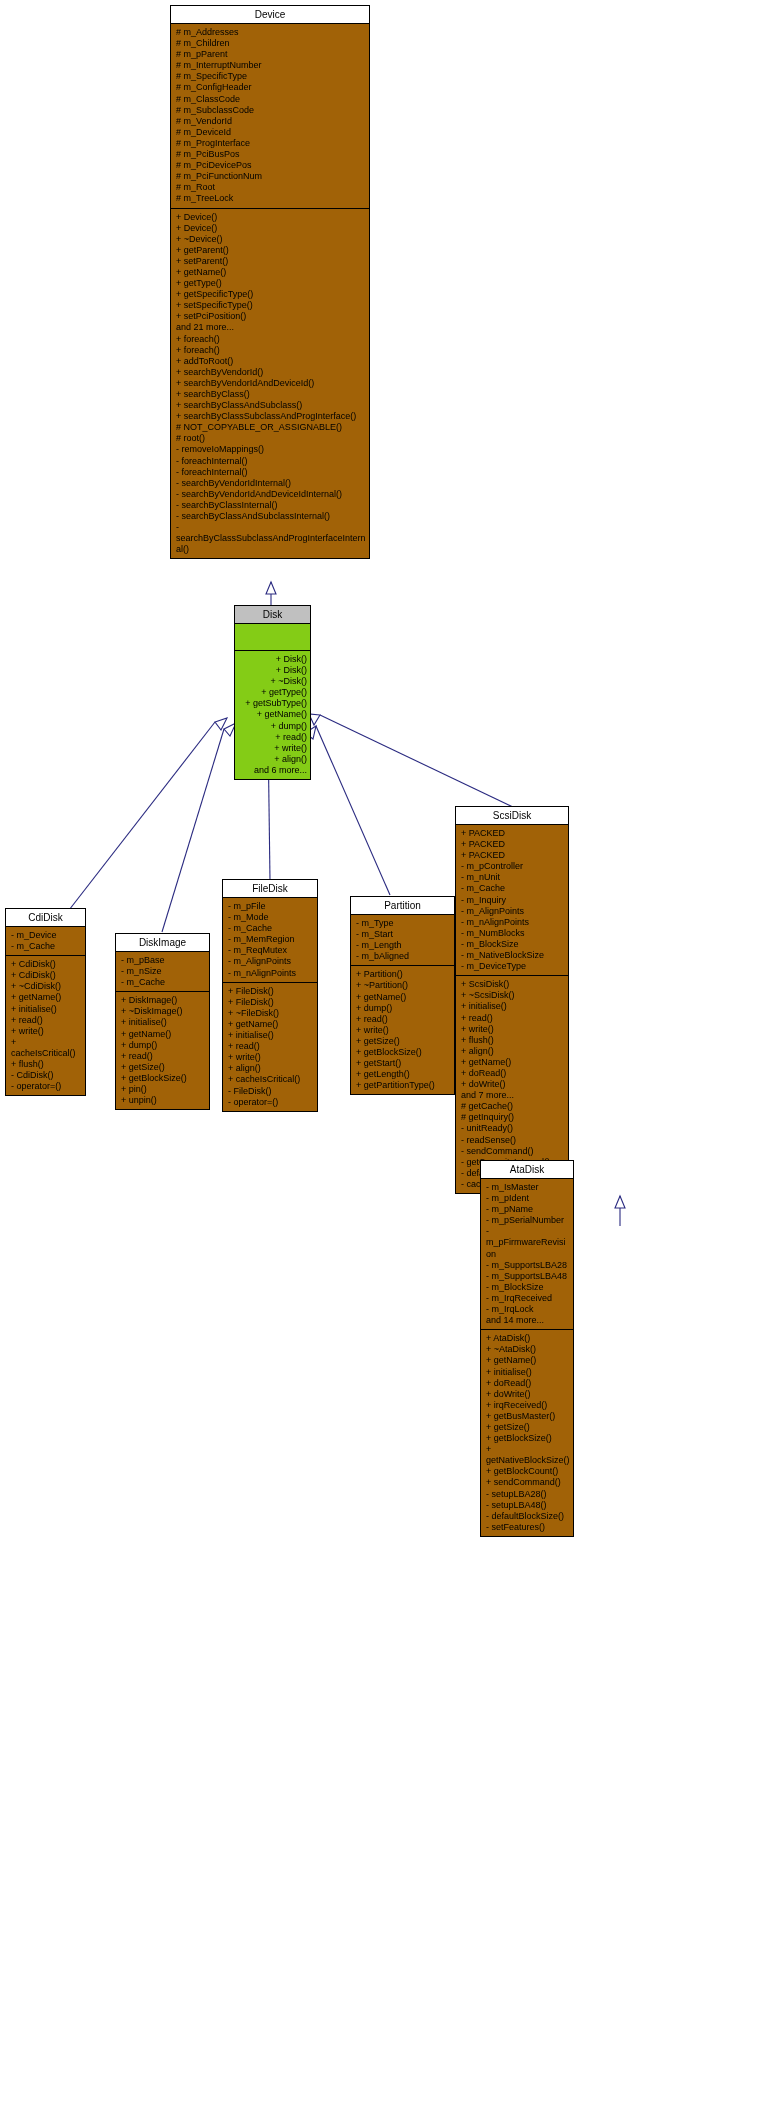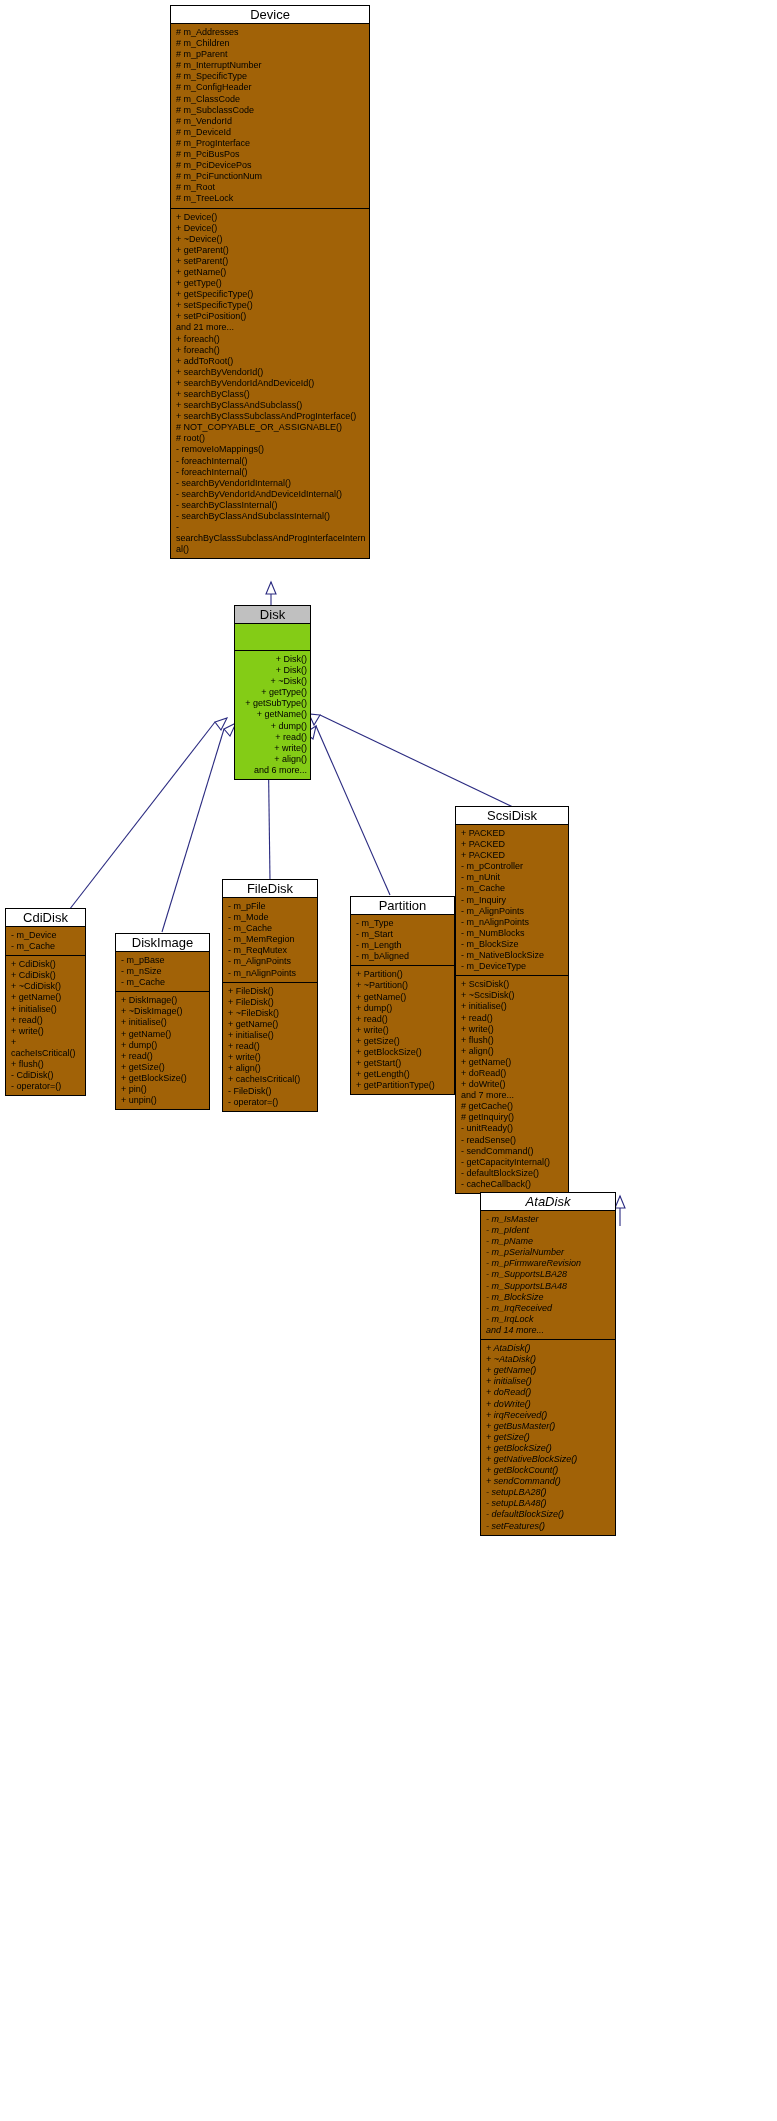--- a/index.html
+++ b/index.html
@@ -40,21 +40,21 @@
     background: #c0c0c0;
   }
   .umlbox.highlight .sec {
     background: #84cc16;
     text-align: right;
   }
   .title {
     text-align: center;
     padding: 3px 2px 3px 2px;
     border-bottom: 1px solid #000000;
-    font-size: 13px;
+    font-size: 10px;
     line-height: 11px;
     white-space: nowrap;
     overflow: hidden;
   }
   .sec {
     padding: 3px 3px 3px 5px;
     background: #a16207;
   }
   .sec.attrs {
     border-bottom: 1px solid #000000;
@@ -296,21 +296,21 @@
         <div class="row"># getInquiry()</div>
         <div class="row">- unitReady()</div>
         <div class="row">- readSense()</div>
         <div class="row">- sendCommand()</div>
         <div class="row">- getCapacityInternal()</div>
         <div class="row">- defaultBlockSize()</div>
         <div class="row">- cacheCallback()</div>
       </div>
   </div>
 
-  <div class="umlbox" id="box-atadisk" style="left:480px; top:1192px; width:136px;font-style:italic;">
+  <div class="umlbox" id="box-atadisk" style="left:480px; top:1160px; width:94px;">
     <div class="title">AtaDisk</div>
     <div class="sec attrs">
         <div class="row">- m_IsMaster</div>
         <div class="row">- m_pIdent</div>
         <div class="row">- m_pName</div>
         <div class="row">- m_pSerialNumber</div>
         <div class="row">- m_pFirmwareRevision</div>
         <div class="row">- m_SupportsLBA28</div>
         <div class="row">- m_SupportsLBA48</div>
         <div class="row">- m_BlockSize</div>

